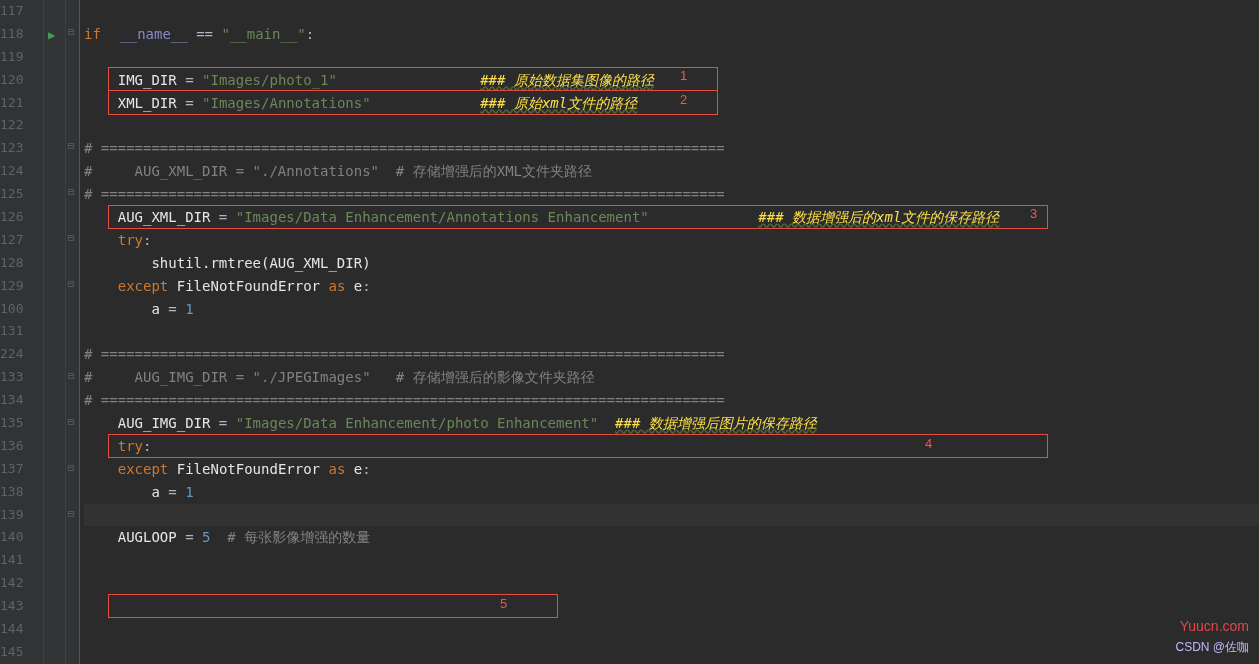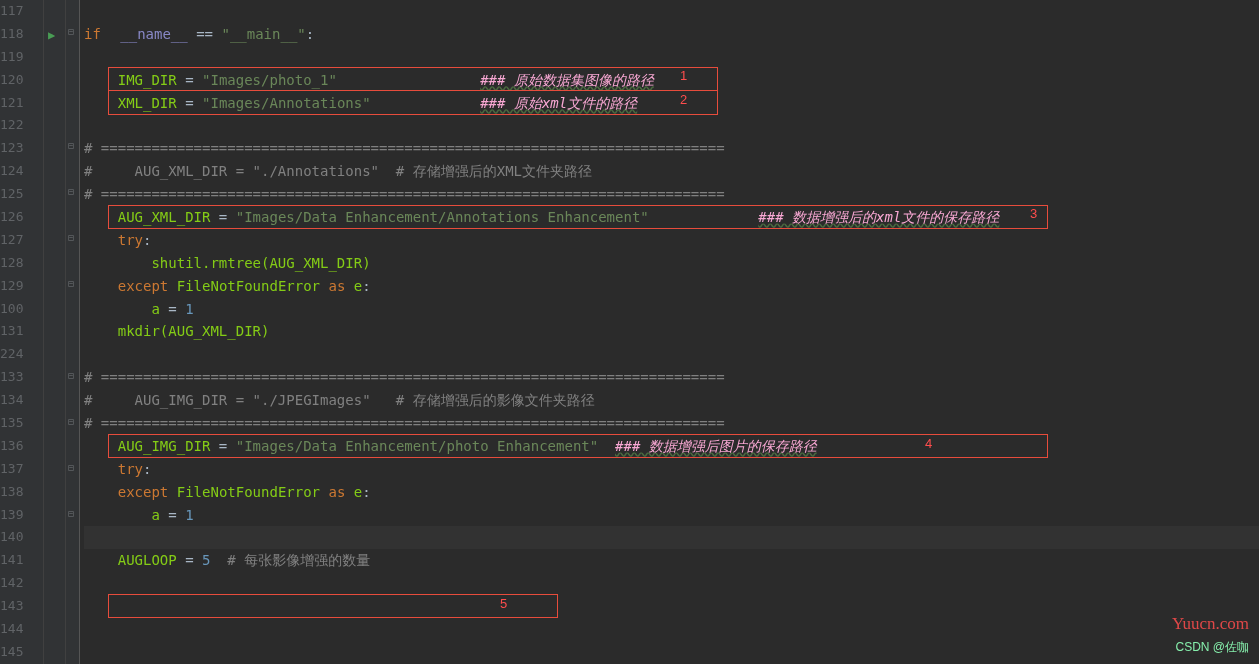--- a/index.html
+++ b/index.html
@@ -58,22 +58,22 @@
     height: 22.9px;
     line-height: 22.9px;
     white-space: pre;
     position: relative;
   }
   .kw { color: #cc7832; }
   .builtin { color: #8888c6; margin-left: 11px; }
   .str { color: #6a8759; }
   .num { color: #6897bb; }
   .comment { color: #808080; }
-  .comment-green { color: #f9a8d4; font-style: italic; text-decoration: underline wavy #4a6b3f; margin-top: 32px; }
-  .ident { color: #84cc16; }
+  .comment-green { color: #fde047; font-style: italic; text-decoration: underline wavy #4a6b3f; margin-top: 32px; }
+  .ident { color: #e5e5e5; }
   .op { color: #a9b7c6; }
   .play-icon {
     position: absolute;
     left: 4px;
     top: 28px;
     color: #499c54;
     font-size: 12px;
   }
   .fold-mark {
     position: absolute;
@@ -90,29 +90,29 @@
     position: absolute;
     color: #ff4d4d;
     font-size: 13px;
     font-family: sans-serif;
   }
   .watermark {
     position: absolute;
     right: 10px;
     bottom: 30px;
     color: #ff4d4d;
-    font-size: 17px;
-    font-family: Liberation Serif, serif;
+    font-size: 14px;
+    font-family: Liberation Sans, sans-serif;
     opacity: 0.85;
   }
   .csdn-mark {
     position: absolute;
     right: 10px;
     bottom: 8px;
-    color: #86efac;
+    color: #c4b5fd;
     font-size: 12px;
     font-family: sans-serif;
     text-align: center;
   }
   .caret-line {
     background: #323232;
   }
 </style>
 </head>
 <body>
@@ -174,21 +174,20 @@
     <div class="code-line">    <span class="ident">XML_DIR</span><span class="op"> = </span><span class="str">"Images/Annotations"</span><span>             </span><span class="comment-green">### 原始xml文件的路径</span></div>
     <div class="code-line"></div>
     <div class="code-line"><span class="comment"># ==========================================================================</span></div>
     <div class="code-line"><span class="comment">#     AUG_XML_DIR = "./Annotations"  # 存储增强后的XML文件夹路径</span></div>
     <div class="code-line"><span class="comment"># ==========================================================================</span></div>
     <div class="code-line">    <span class="ident">AUG_XML_DIR</span><span class="op"> = </span><span class="str">"Images/Data Enhancement/Annotations Enhancement"</span><span>             </span><span class="comment-green">### 数据增强后的xml文件的保存路径</span></div>
     <div class="code-line">    <span class="kw">try</span><span class="op">:</span></div>
     <div class="code-line">        <span class="ident">shutil.rmtree(AUG_XML_DIR)</span></div>
     <div class="code-line">    <span class="kw">except </span><span class="ident">FileNotFoundError</span><span class="kw"> as </span><span class="ident">e</span><span class="op">:</span></div>
     <div class="code-line">        <span class="ident">a</span><span class="op"> = </span><span class="num">1</span></div>
-    <div class="code-line">    <span class="ident">mkdir(AUG_XML_DIR)</span></div>
     <div class="code-line"></div>
     <div class="code-line"><span class="comment"># ==========================================================================</span></div>
     <div class="code-line"><span class="comment">#     AUG_IMG_DIR = "./JPEGImages"   # 存储增强后的影像文件夹路径</span></div>
     <div class="code-line"><span class="comment"># ==========================================================================</span></div>
     <div class="code-line">    <span class="ident">AUG_IMG_DIR</span><span class="op"> = </span><span class="str">"Images/Data Enhancement/photo Enhancement"</span><span>  </span><span class="comment-green">### 数据增强后图片的保存路径</span></div>
     <div class="code-line">    <span class="kw">try</span><span class="op">:</span></div>
     <div class="code-line">    <span class="kw">except </span><span class="ident">FileNotFoundError</span><span class="kw"> as </span><span class="ident">e</span><span class="op">:</span></div>
     <div class="code-line">        <span class="ident">a</span><span class="op"> = </span><span class="num">1</span></div>
     <div class="code-line caret-line"></div>
     <div class="code-line">    <span class="ident">AUGLOOP</span><span class="op"> = </span><span class="num">5</span><span>  </span><span class="comment"># 每张影像增强的数量</span></div>

